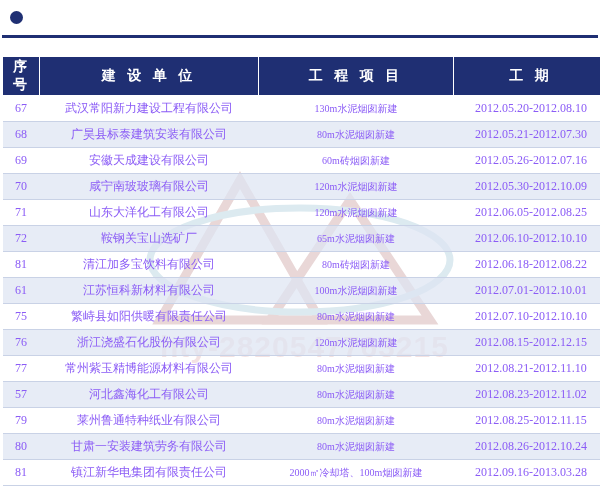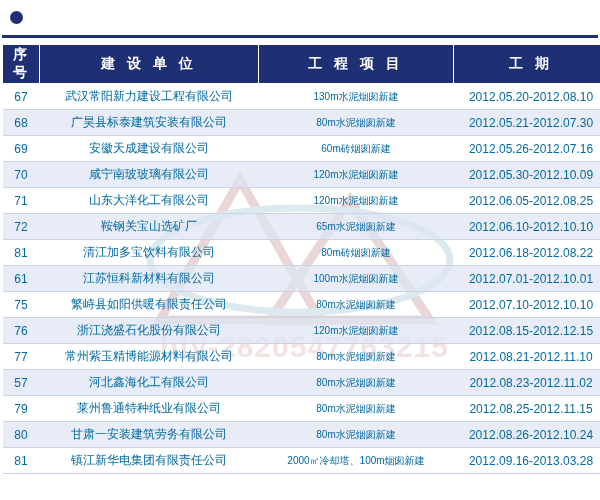--- a/index.html
+++ b/index.html
@@ -68,21 +68,22 @@
     font-size: 19px;
     font-weight: bold;
     color: #1a1a1a;
     letter-spacing: 1px;
   }
 
   
   #table-wrap {
     position: relative;
     z-index: 2;
-    margin: 6px 2px 0 2px;
+    margin: 18px 2px 0 2px;
+    font-family: Liberation Serif, serif;
   }
   table {
     border-collapse: collapse;
     width: 596px;
     table-layout: fixed;
     font-size: 12px;
   }
   thead th {
     background: #1f2f73;
     color: #ffffff;
@@ -93,21 +94,21 @@
     border: 1px solid #ffffff;
     text-align: center;
     vertical-align: middle;
   }
   thead th.col-no {
     letter-spacing: 2px;
   }
   tbody td {
     height: 23px;
     border-bottom: 1px solid #c9d2e6;
-    color: #0369a1;
+    color: #8b5cf6;
     vertical-align: middle;
     background: transparent;
   }
   tbody tr.alt td {
     background: rgba(222, 229, 243, 0.72);
   }
   td.c-no {
     text-align: center;
     width: 34px;
     font-size: 12px;

